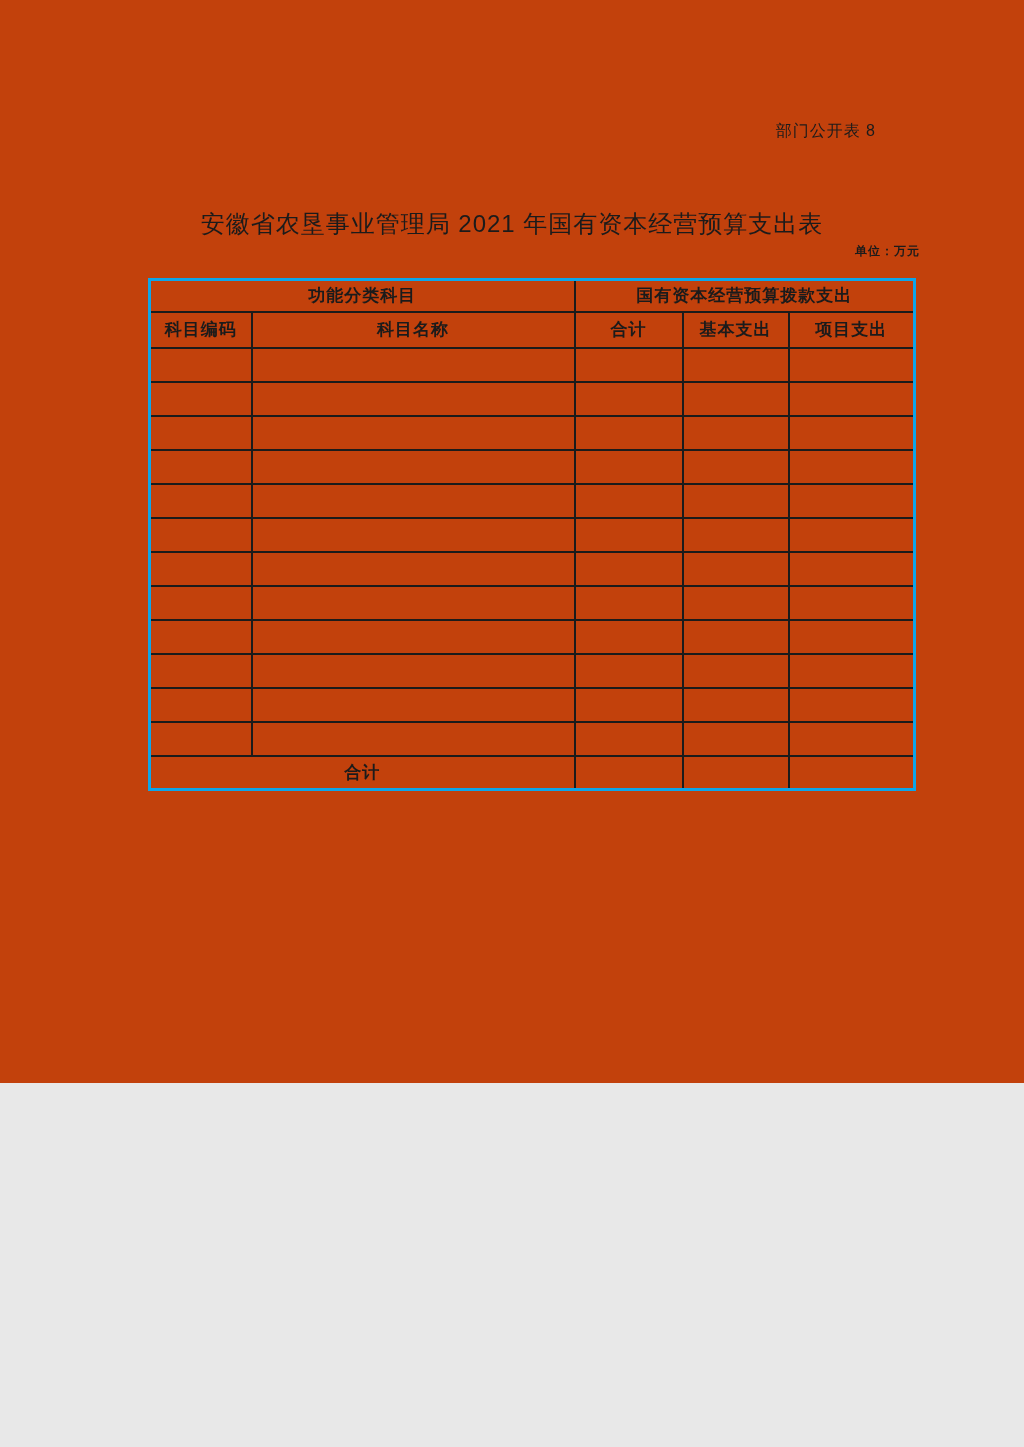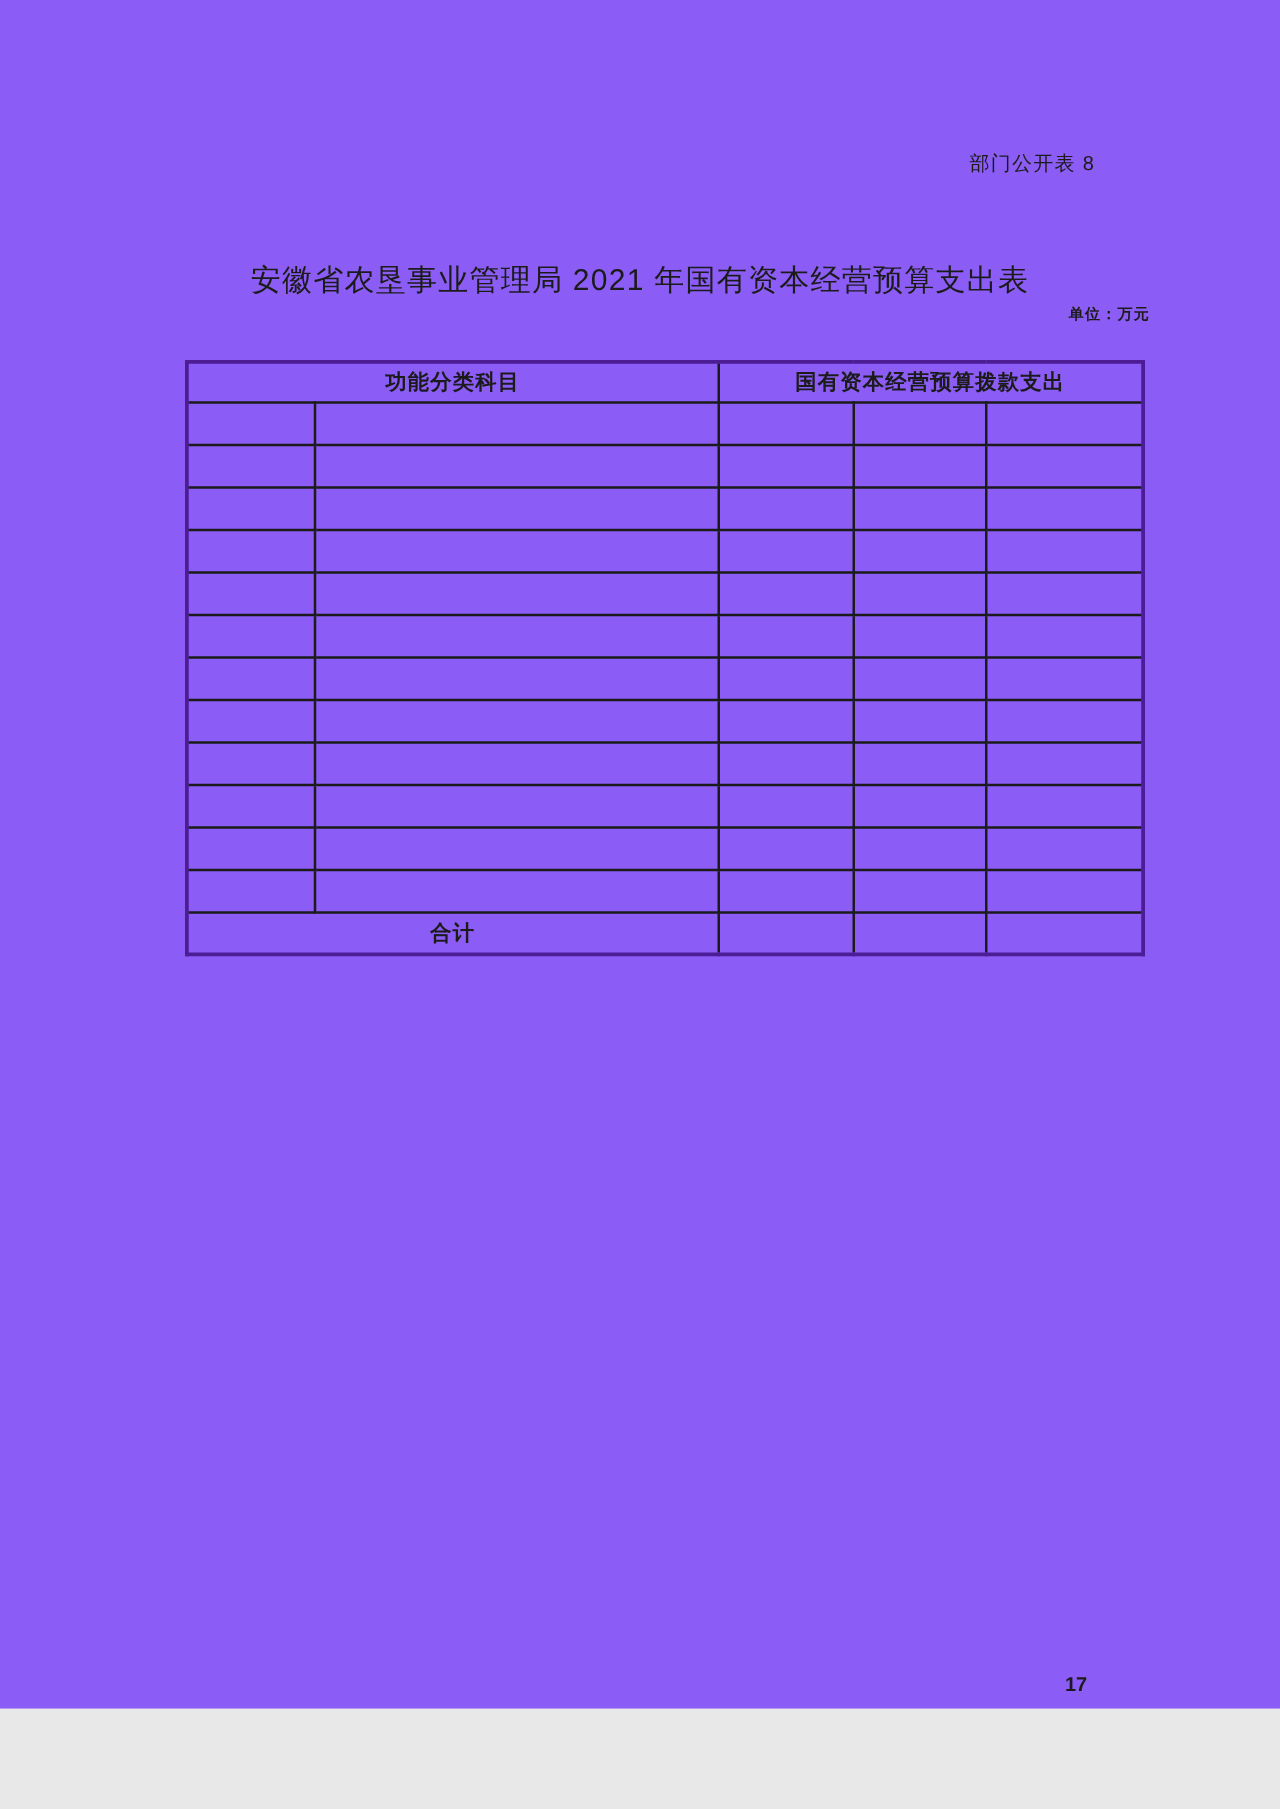--- a/index.html
+++ b/index.html
@@ -3,23 +3,23 @@
 <meta charset="utf-8">
 <style>
   html, body {
     margin: 0;
     padding: 0;
     background: #e8e8e8;
   }
   .page {
     position: relative;
     width: 1024px;
-    height: 1367px;
+    height: 1083px;
     margin: 0 auto;
-    background: #8b5cf6;
+    background: #c2410c;
     font-family: "Liberation Sans", "DejaVu Sans", sans-serif;
     color: #1b1b1b;
     overflow: hidden;
   }
   .doc-label {
     position: absolute;
     top: 121px;
     right: 148px;
     font-size: 16px;
     letter-spacing: 1px;
@@ -37,26 +37,26 @@
   .unit-label {
     position: absolute;
     top: 243px;
     right: 104px;
     font-size: 12px;
     font-weight: bold;
     letter-spacing: 1px;
   }
   .budget-table {
     position: absolute;
-    top: 288px;
+    top: 278px;
     left: 148px;
     width: 765px;
     border-collapse: collapse;
     table-layout: fixed;
-    border: 3px solid #4c1d95;
+    border: 3px solid #0ea5e9;
   }
   .budget-table th, .budget-table td {
     border: 2px solid #1b1b1b;
     padding: 0;
     text-align: center;
     vertical-align: middle;
     font-size: 17px;
     overflow: hidden;
   }
   .budget-table th { font-weight: bold; letter-spacing: 1px; }
@@ -101,20 +101,27 @@
       <col style="width:323px">
       <col style="width:108px">
       <col style="width:106px">
       <col style="width:126px">
     </colgroup>
     <thead>
       <tr class="group-row">
         <th colspan="2">功能分类科目</th>
         <th colspan="3">国有资本经营预算拨款支出</th>
       </tr>
+      <tr class="subhead-row">
+        <th>科目编码</th>
+        <th>科目名称</th>
+        <th>合计</th>
+        <th>基本支出</th>
+        <th>项目支出</th>
+      </tr>
     </thead>
     <tbody>
 
     <tr class="body-row">
           <td></td>
           <td></td>
           <td></td>
           <td></td>
           <td></td>
         </tr>

